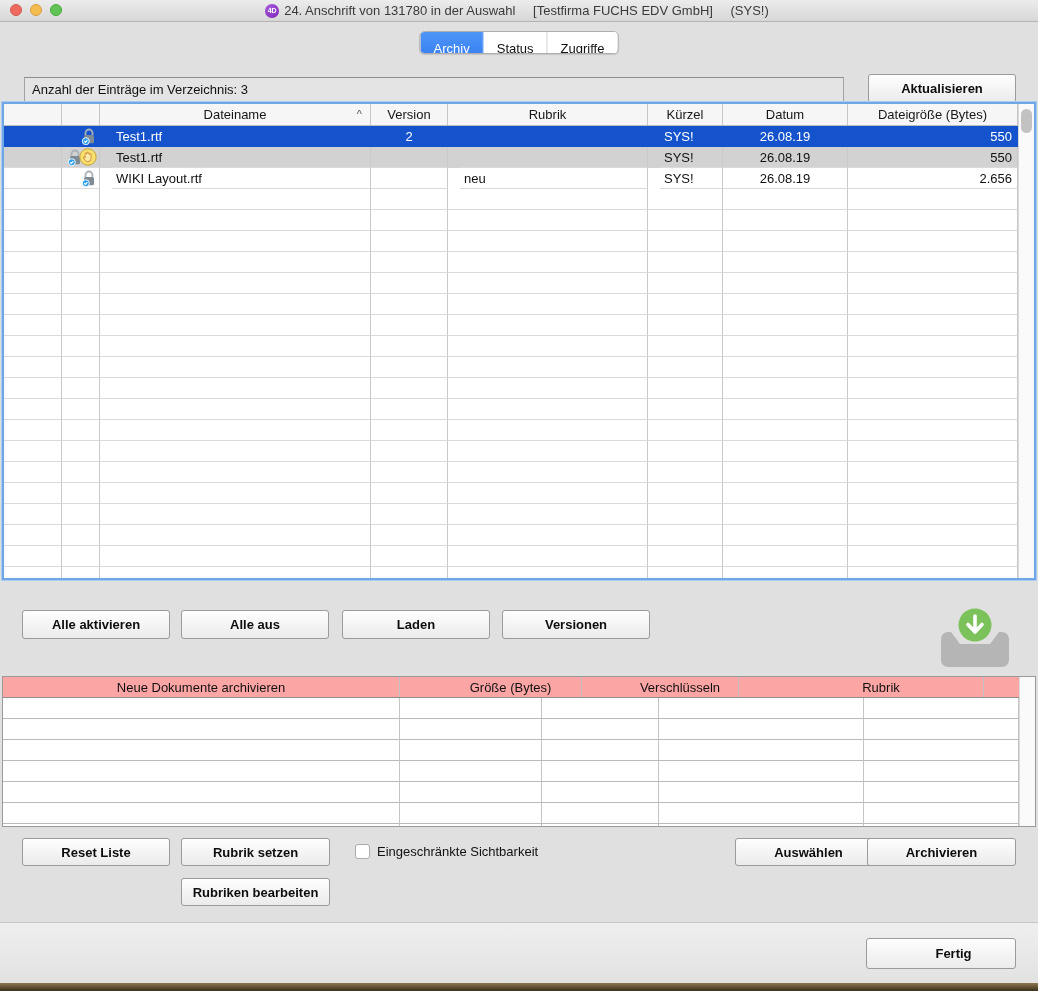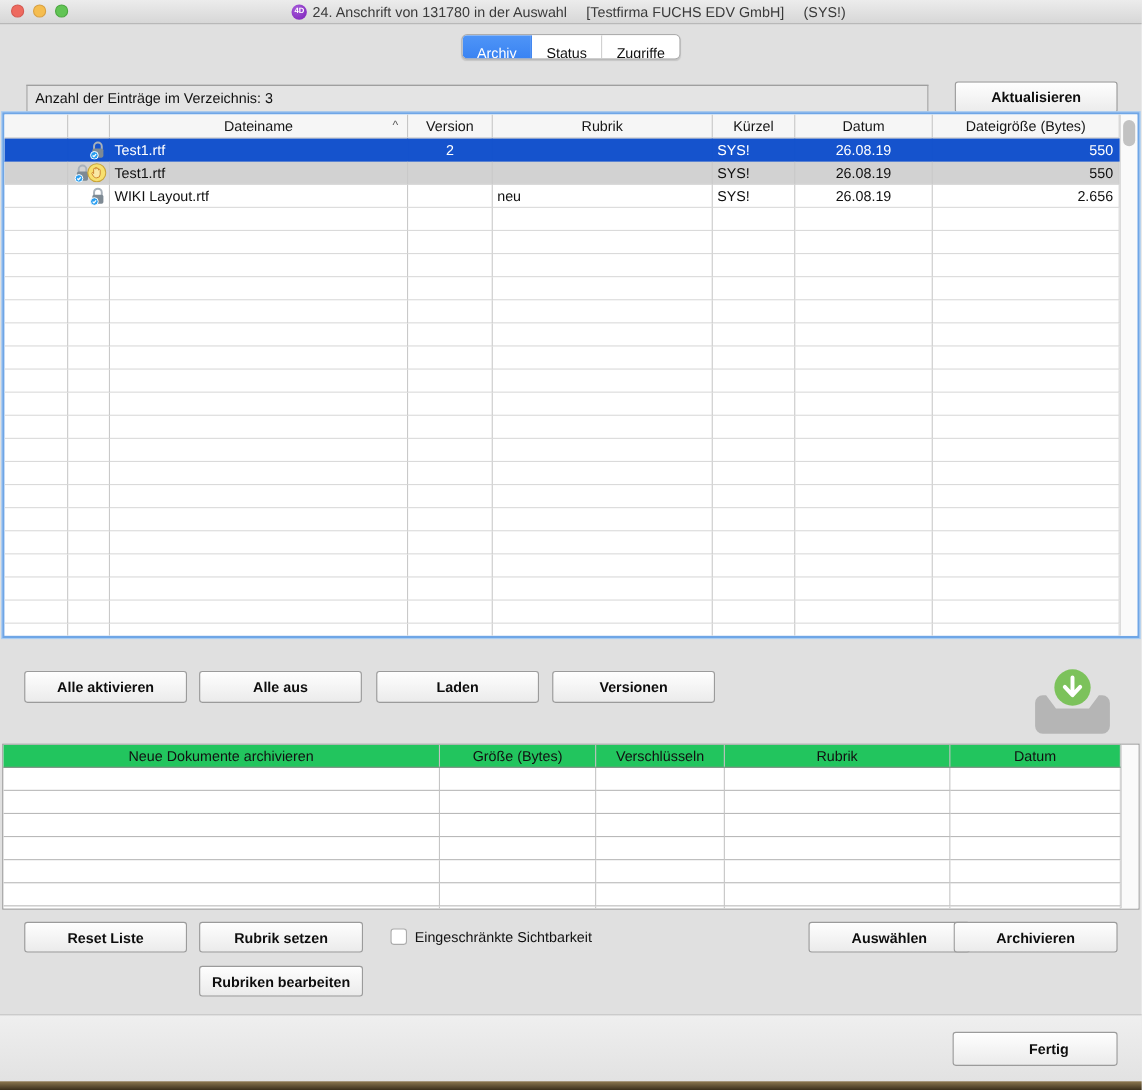--- a/index.html
+++ b/index.html
@@ -50,21 +50,21 @@
   .t1inner { display:flex; flex:1; min-height:0; }
   .t1main { width:1014px; display:flex; flex-direction:column; }
   .t1row { display:grid; grid-template-columns:58px 38px 271px 77px 200px 75px 125px 170px; }
   .thead1 { height:22px; background:#f6f6f6; border-bottom:1px solid #bdbdbd; flex:0 0 22px; }
   .thead1 .c { display:flex; align-items:center; justify-content:center;
     border-right:1px solid #c6c6c6; position:relative; color:#161616; }
   .sortcaret { position:absolute; right:8px; top:4px; font-size:11px; color:#555; }
   .trow { height:21px; flex:0 0 21px; }
   .trow .c { border-right:1px solid #c9c9c9; border-bottom:1px solid #dadada;
     display:flex; align-items:center; overflow:hidden; white-space:nowrap; }
-  .c.al { justify-content:flex-start; padding-left:4px; }
+  .c.al { justify-content:flex-start; padding-left:4px;margin-left:12px; }
   .c.ac { justify-content:center; }
   .c.ar { justify-content:flex-end; padding-right:5px; }
   .trow.sel { background:#1553cd; color:#fff; }
   .trow.sel .c { border-right-color:#1553cd; border-bottom-color:#1553cd; }
   .trow.gray { background:#d2d2d2; }
   .icons { display:flex; justify-content:flex-end; align-items:center; padding-right:2px; }
   .icons svg { margin-left:-4px; flex:0 0 auto; }
   .t1scroll { width:16px; background:#fafafa; border-left:1px solid #d9d9d9; position:relative; }
   .t1thumb { position:absolute; left:2px; top:5px; width:11px; height:24px;
     border-radius:6px; background:#c2c2c2; }
@@ -72,21 +72,21 @@
   
   .btn-mid { position:absolute; top:610px; height:29px; width:148px; }
   .dlicon { position:absolute; left:933px; top:605px; }
 
   
   .table2 { position:absolute; left:2px; top:676px; width:1034px; height:151px;
     background:#fff; border:1px solid #9a9a9a; display:flex; flex-direction:column; overflow:hidden; }
   .t2inner { display:flex; flex:1; min-height:0; }
   .t2main { width:1016px; display:flex; flex-direction:column; }
   .t2row { display:grid; grid-template-columns:397px 142px 117px 205px 155px; }
-  .thead2 { height:21px; flex:0 0 21px; background:#22c55e; border-bottom:1px solid #8d8d8d; }
+  .thead2 { height:21px; flex:0 0 21px; background:#fca5a5; border-bottom:1px solid #8d8d8d;gap:40px; }
   .thead2 .c { display:flex; align-items:center; justify-content:center; border-right:1px solid #c2c2c2; }
   .t2row.erow { height:21px; flex:0 0 21px; }
   .t2row.erow .c { border-right:1px solid #c5c5c5; border-bottom:1px solid #b9b9b9; }
   .t2scroll { width:16px; background:#fafafa; border-left:1px solid #d9d9d9; }
 
   
   .btn-reset { position:absolute; left:22px; top:838px; width:148px; height:28px; }
   .btn-rubrik { position:absolute; left:181px; top:838px; width:149px; height:28px; }
   .btn-rubriken { position:absolute; left:181px; top:878px; width:149px; height:28px; }
   .btn-auswaehlen { position:absolute; left:735px; top:838px; width:147px; height:28px; }

